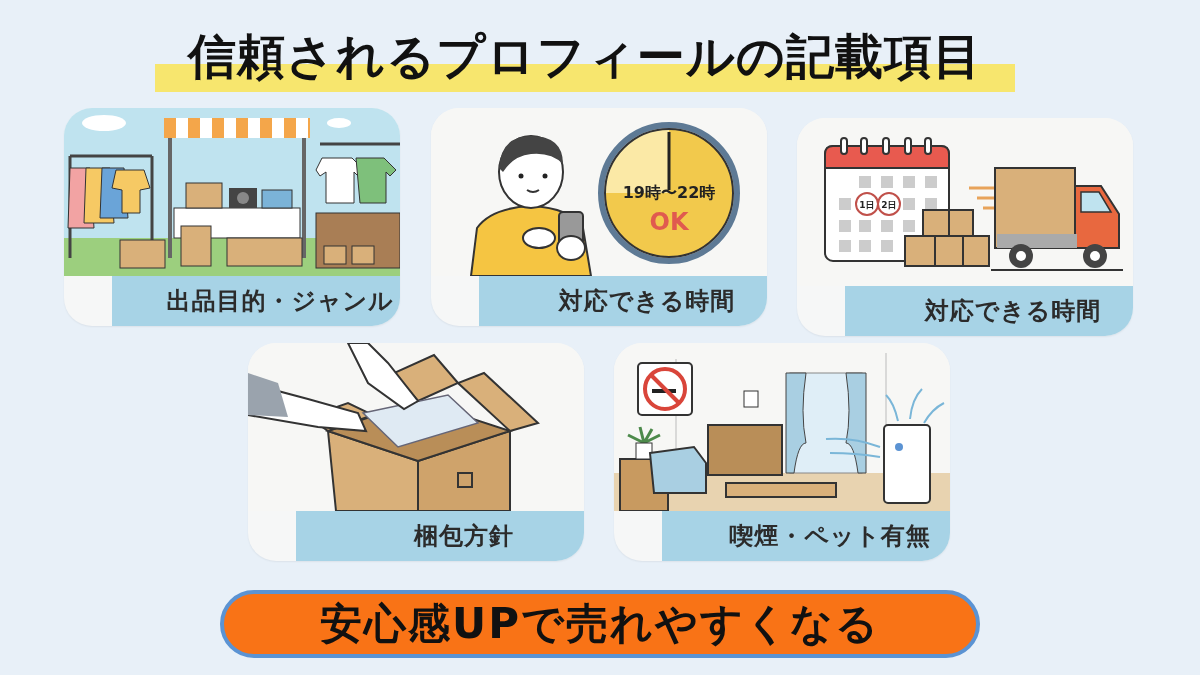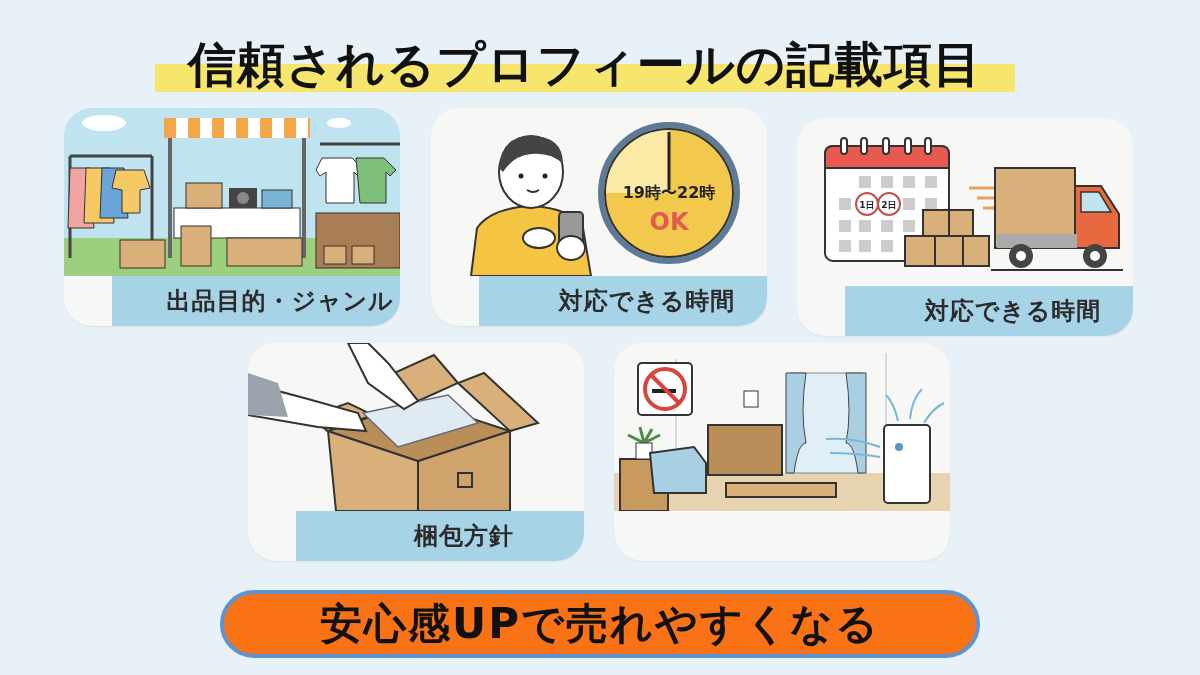--- a/index.html
+++ b/index.html
@@ -13,21 +13,20 @@
     position: absolute; left: 155px; top: 22px; width: 860px; height: 72px;
   }
   .title-highlight {
     position: absolute; left: 0; top: 42px; width: 860px; height: 28px;
     background: #f7e66e;
   }
   .title {
     position: absolute; left: 0; top: 0; width: 860px; text-align: center;
     font-size: 48px; font-weight: bold; color: #111; letter-spacing: 1px;
     line-height: 68px;
-    margin-top: 8px;
   }
   .card {
     position: absolute; width: 336px; height: 218px;
     border-radius: 28px; overflow: hidden;
     background: #f6f7f7;
     box-shadow: 0 1px 2px rgba(0,0,0,0.06);
   }
   .card .art { position: absolute; left: 0; top: 0; width: 336px; height: 168px; }
   .card .label {
     position: absolute; left: 0; bottom: 0; width: 336px; height: 50px;
@@ -218,15 +217,16 @@
     <rect x="270" y="82" width="46" height="78" rx="4" fill="#fff" stroke="#333" stroke-width="2"></rect>
     <circle cx="285" cy="104" r="4" fill="#5b93d3"></circle>
     <g stroke="#7ab6d8" stroke-width="2" fill="none">
       <path d="M212 96 Q240 94 266 104"></path>
         <path d="M216 110 Q242 110 266 114"></path>
       <path d="M284 78 Q280 60 272 52"></path>
         <path d="M296 76 Q298 56 308 46"></path>
         <path d="M310 80 Q318 66 330 60"></path>
     </g>
   </svg>
+  <div class="label">喫煙・ペット有無</div>
 </div>
 
 <div class="bottom-pill">安心感UPで売れやすくなる</div>
 
 </body></html>

